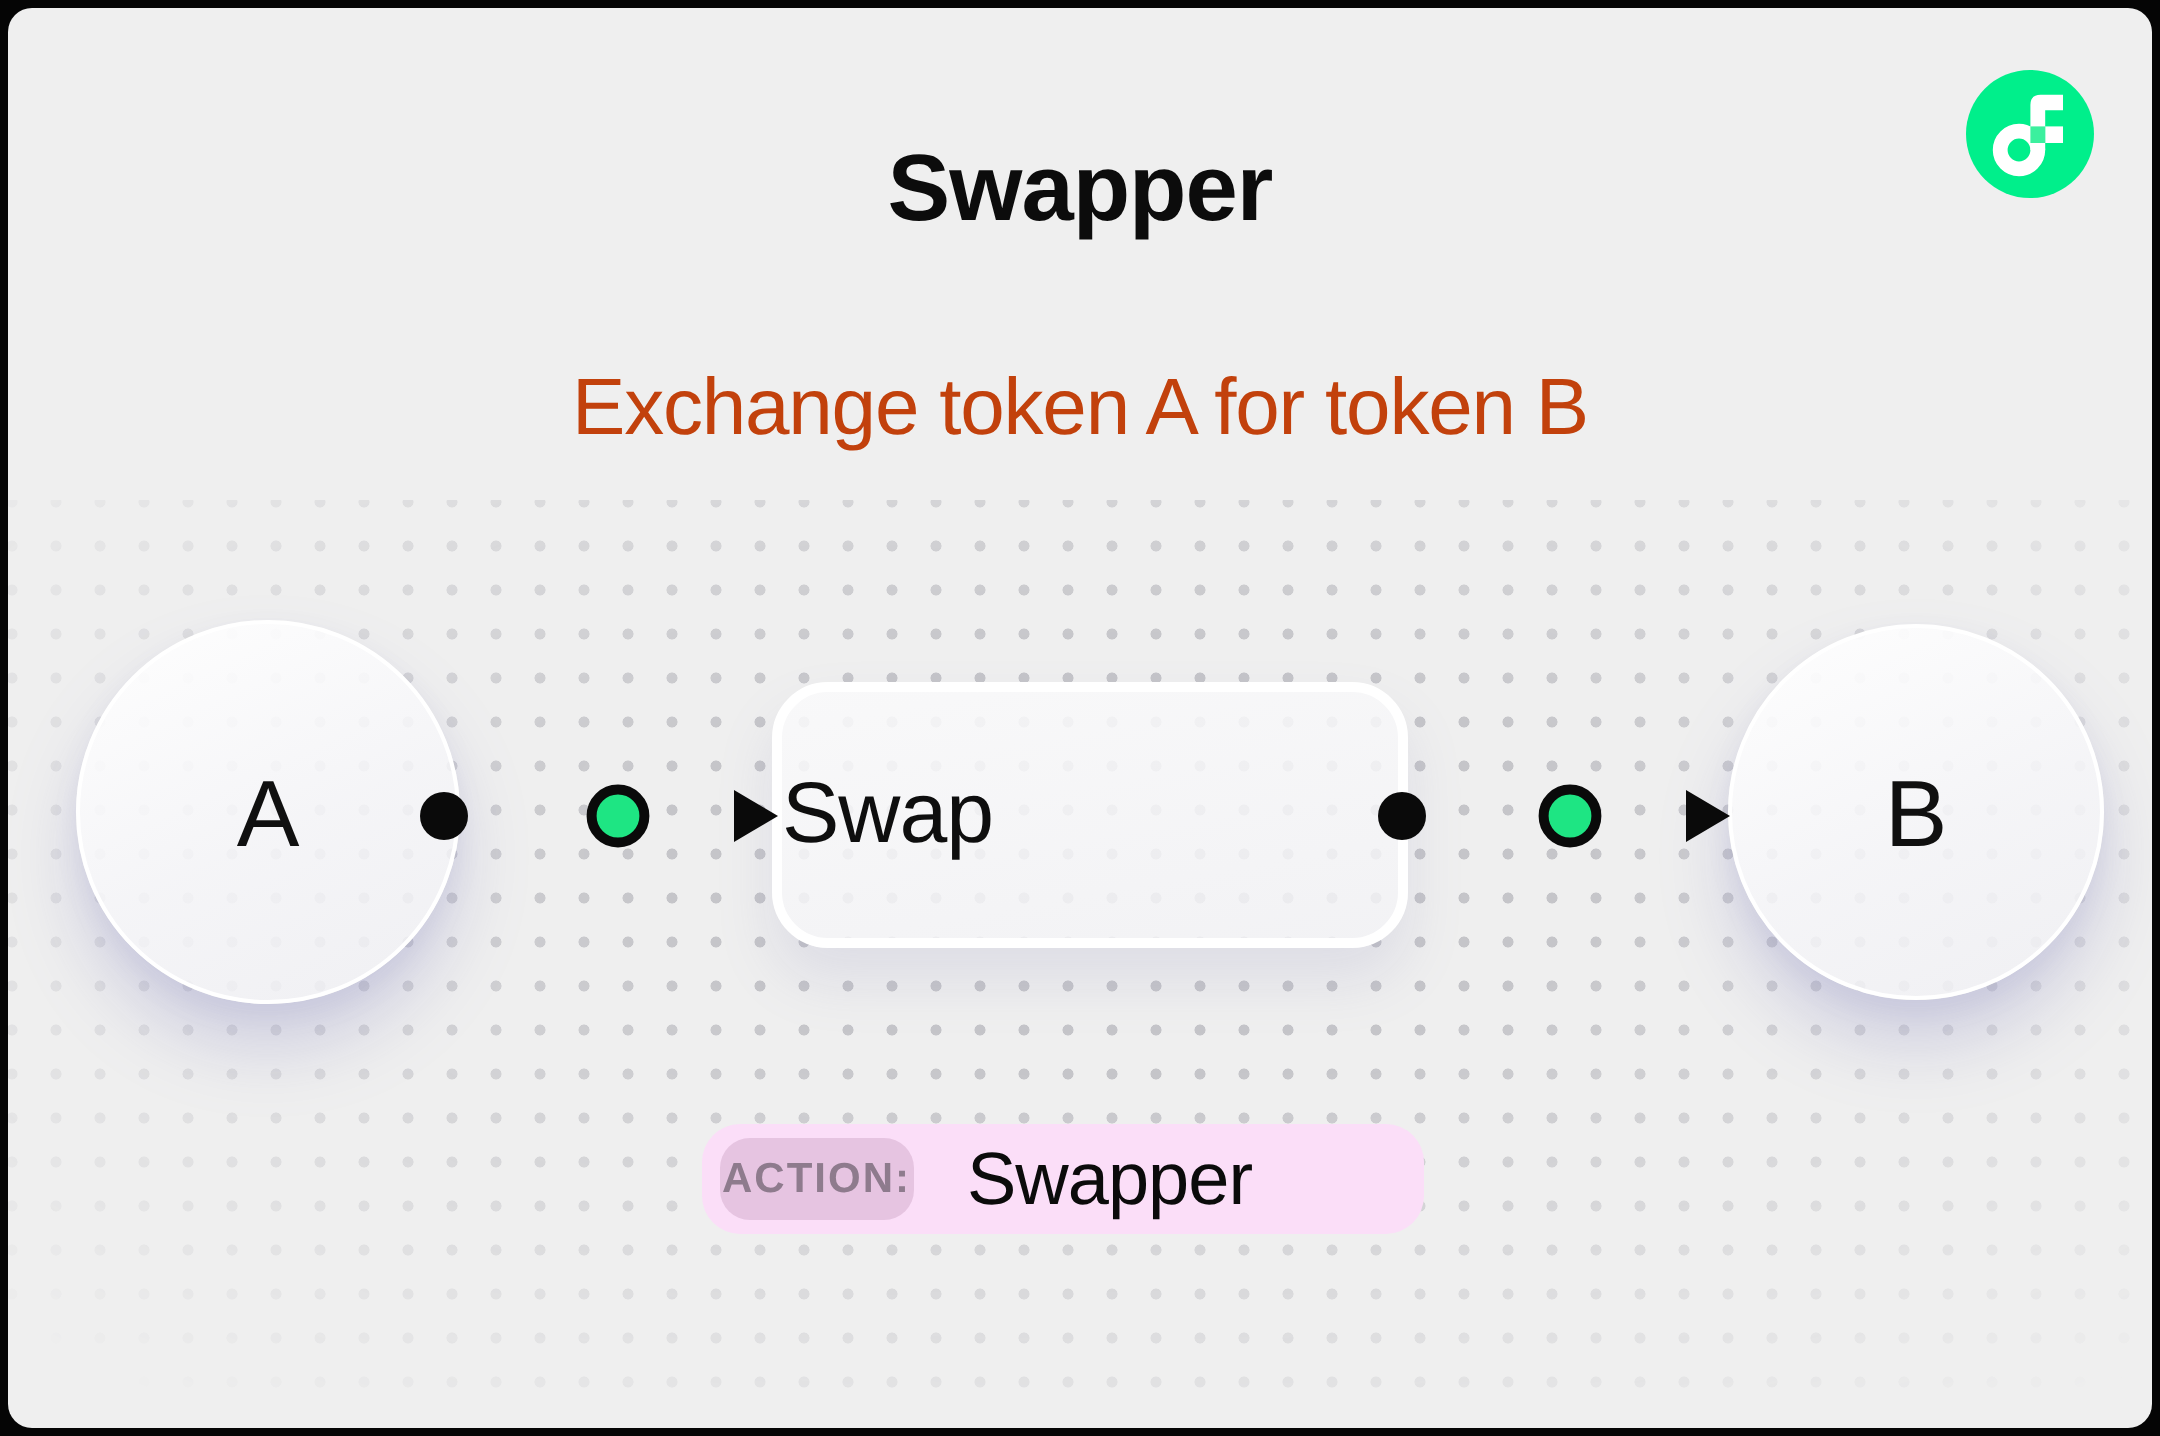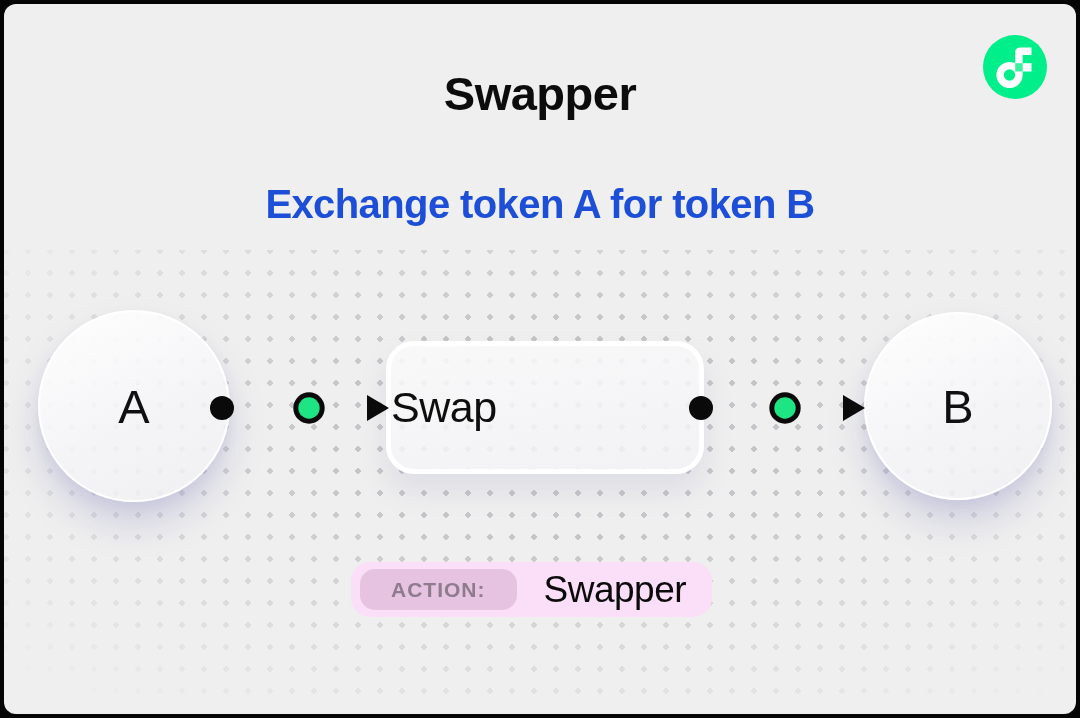--- a/index.html
+++ b/index.html
@@ -27,21 +27,21 @@
   }
   .title{
     position:absolute; top:62px; left:0; width:100%;
     text-align:center;
     font-size:47px; font-weight:700; color:#0c0c0c;
     letter-spacing:-0.5px;
   }
   .subtitle{
     position:absolute; top:178px; left:0; width:100%;
     text-align:center;
-    font-size:40px; font-weight:700; color:#1d4ed8;
+    font-size:40px; font-weight:400; color:#c2410c;
     letter-spacing:-0.6px;
   }
   .logo{
     position:absolute; top:31px; right:29px; width:64px; height:64px;
   }
   
   .node{
     position:absolute;
     border-radius:50%;
     background:linear-gradient(155deg, rgba(255,255,255,.96) 0%, rgba(246,246,249,.82) 55%, rgba(240,240,244,.78) 100%);
@@ -77,21 +77,21 @@
     display:flex; align-items:center;
     box-sizing:border-box;
     padding-left:9px;
     z-index:2;
   }
   .badge-label{
     background:#e6c4e1;
     color:#8e7b8d;
     border-radius:15px;
     height:41px; line-height:41px;
-    padding:0 31px;
+    padding:0 1px;
     font-size:21px; font-weight:700; letter-spacing:1px;
   }
   .badge-value{
     font-size:37px; color:#0b0b0b;
     margin-left:27px;
     letter-spacing:-0.5px;
   }
 </style>
 </head>
 <body>

